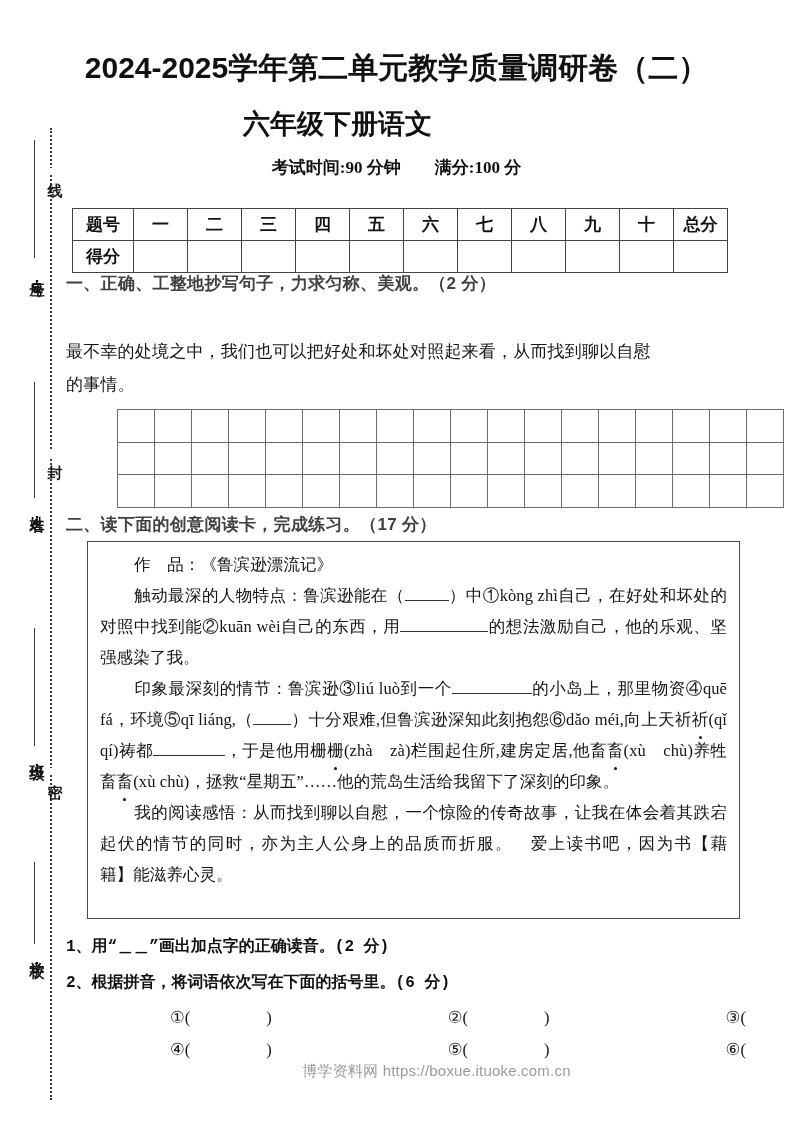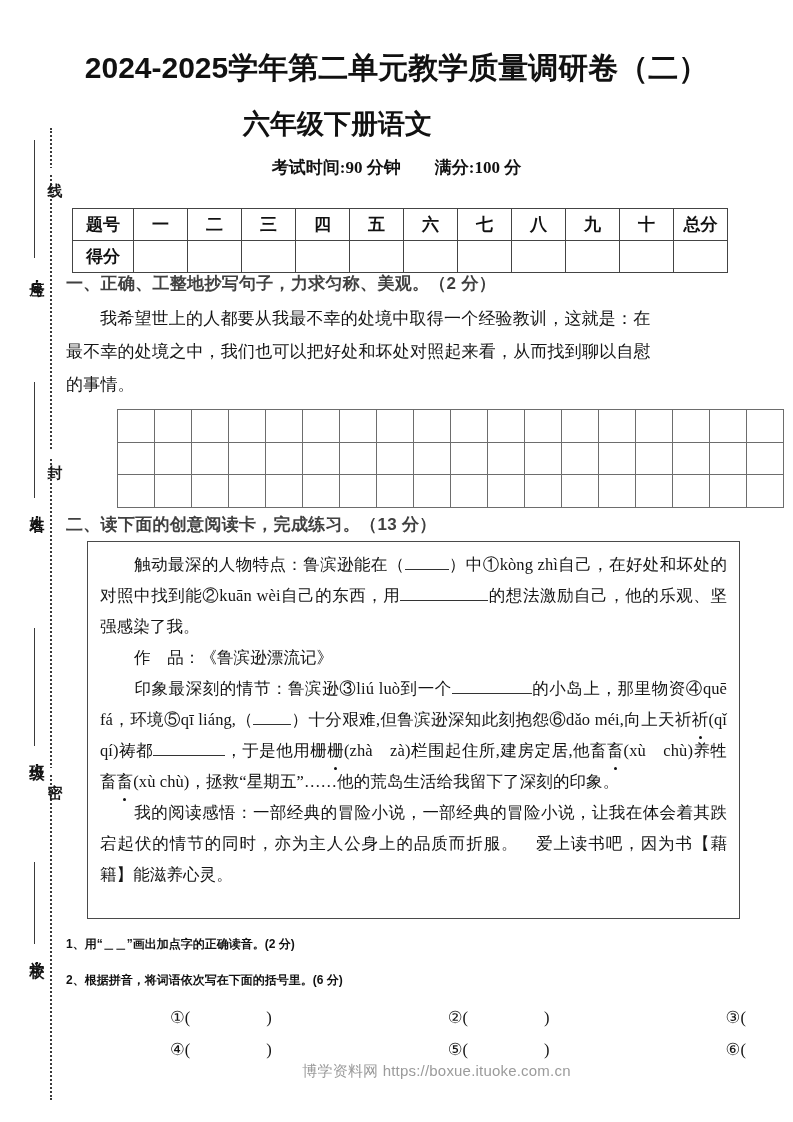--- a/index.html
+++ b/index.html
@@ -191,22 +191,22 @@
     width: 3px; height: 3px;
     margin-left: -1.5px;
     border-radius: 50%;
     background: #111;
   }
   .py { font-family: "Liberation Serif", "DejaVu Serif", serif; }
 
   
   .sub-q {
     position: absolute;
-    font-family: Liberation Sans, sans-serif;
-    font-size: 12px;
+    font-family: Liberation Mono, monospace;
+    font-size: 16px;
     font-weight: 700;
     color: #111;
     white-space: nowrap;
   }
   .blank-row {
     position: absolute;
     font-size: 16.5px;
     color: #151515;
     white-space: nowrap;
     margin-left: 36px;
@@ -287,21 +287,21 @@
       <td></td>
       <td></td>
       <td></td>
     </tr>
   </tbody>
     </table>
 
   <div class="q-heading" style="left:66px; top:272px;">一、正确、工整地抄写句子，力求匀称、美观。（2 分）</div>
 
   <div class="body-para" style="left:66px; top:302px; width:676px;">
-    <span class="indent"></span><span>我希望世上的人都要从我最不幸的处境中取得一个经验教训，这就是：在</span><br>
+    <span class="indent"></span><br>
     <span>最不幸的处境之中，我们也可以把好处和坏处对照起来看，从而找到聊以自慰</span><br>
     <span>的事情。</span>
   </div>
 
   <table id="writing-grid">
     <tbody>
         <tr>
       <td></td>
           <td></td>
           <td></td>
@@ -357,38 +357,38 @@
       <td></td>
           <td></td>
           <td></td>
       <td></td>
           <td></td>
           <td></td>
     </tr>
   </tbody>
     </table>
 
-  <div class="q-heading" style="left:66px; top:513px;">二、读下面的创意阅读卡，完成练习。（13 分）</div>
+  <div class="q-heading" style="left:66px; top:513px;">二、读下面的创意阅读卡，完成练习。（17 分）</div>
 
   <div id="reading-card">
+
+    <div class="card-line">
+      <span class="indent"></span><span>作　品：《鲁滨逊漂流记》</span>
+    </div>
 
     <div class="card-line">
       <span class="indent"></span><span>触动最深的人物特点：</span><span>鲁滨逊能在（</span><span class="blank-u" style="width:44px;"></span><span>）中①</span><span class="py">kòng zhì</span><span>自己，在好处和</span><span>坏处的对照中找到能②</span><span class="py">kuān wèi</span><span>自己的东西，用</span><span class="blank-u" style="width:88px;"></span><span>的想法激励自己，</span><span>他的乐观、坚强感染了我。</span>
     </div>
 
     <div class="card-line">
-      <span class="indent"></span><span>作　品：《鲁滨逊漂流记》</span>
-    </div>
-
-    <div class="card-line">
       <span class="indent"></span><span>印象最深刻的情节：</span><span>鲁滨逊③</span><span class="py">liú luò</span><span>到一个</span><span class="blank-u" style="width:80px;"></span><span>的小岛上，那里</span><span>物资④</span><span class="py">quē fá</span><span>，环境⑤</span><span class="py">qī liáng</span><span>,（</span><span class="blank-u" style="width:38px;"></span><span>）十分艰难,但鲁滨逊深知此刻抱怨⑥</span><span class="py">dǎo méi</span><span>,向上天祈</span><span class="dotted-char">祈</span><span>(qǐ　qí)祷都</span><span class="blank-u" style="width:72px;"></span><span>，于是他用栅</span><span class="dotted-char">栅</span><span>(zhà　zà)栏围起住所,</span><span>建房定居,他畜</span><span class="dotted-char">畜</span><span>(xù　chù)养牲畜</span><span class="dotted-char">畜</span><span>(xù chù)，拯救“星期五”……他的荒岛生活</span><span>给我留下了深刻的印象。</span>
     </div>
 
     <div class="card-line">
-      <span class="indent"></span><span>我的阅读感悟：</span><span>一部经典的冒险小说，一部经典的冒险小说，让我在体会</span><span>着其跌宕起伏的情节的同时，亦为主人公身上的品质而折服。　爱上读书吧，</span><span>因为书【藉　籍】能滋养心灵。</span>
+      <span class="indent"></span><span>我的阅读感悟：</span><span>从而找到聊以自慰，一个惊险的传奇故事，让我在体会</span><span>着其跌宕起伏的情节的同时，亦为主人公身上的品质而折服。　爱上读书吧，</span><span>因为书【藉　籍】能滋养心灵。</span>
     </div>
   </div>
 
   <div class="sub-q" style="left:66px; top:936px;">1、用“＿＿”画出加点字的正确读音。(2 分)</div>
   <div class="sub-q" style="left:66px; top:972px;">2、根据拼音，将词语依次写在下面的括号里。(6 分)</div>
 
   <div class="blank-row" style="left:134px; top:1008px;">
     <span>①(</span><span class="paren-space"></span>)<span class="slot"></span><span>②(</span><span class="paren-space"></span>)<span class="slot"></span><span>③(</span><span class="paren-space"></span>)
   </div>
 

